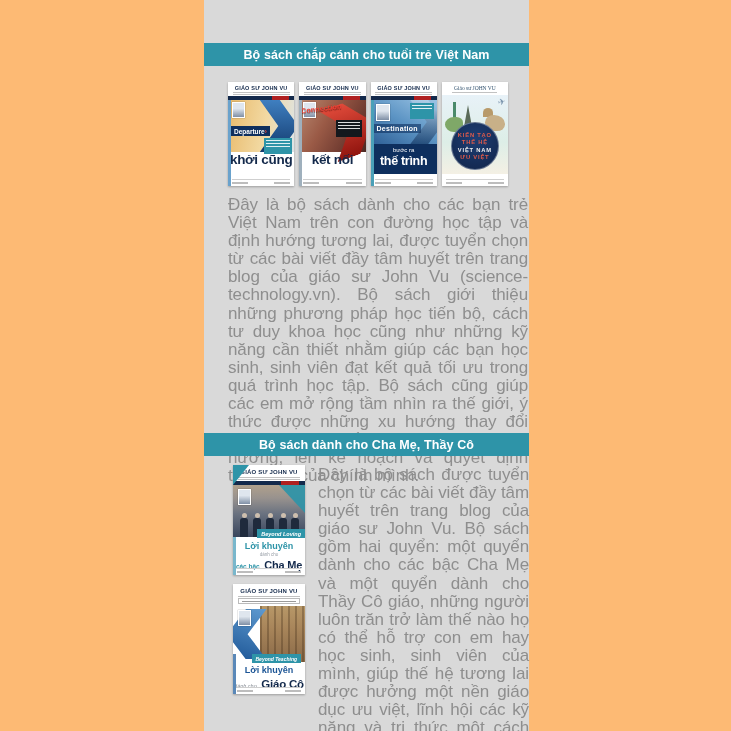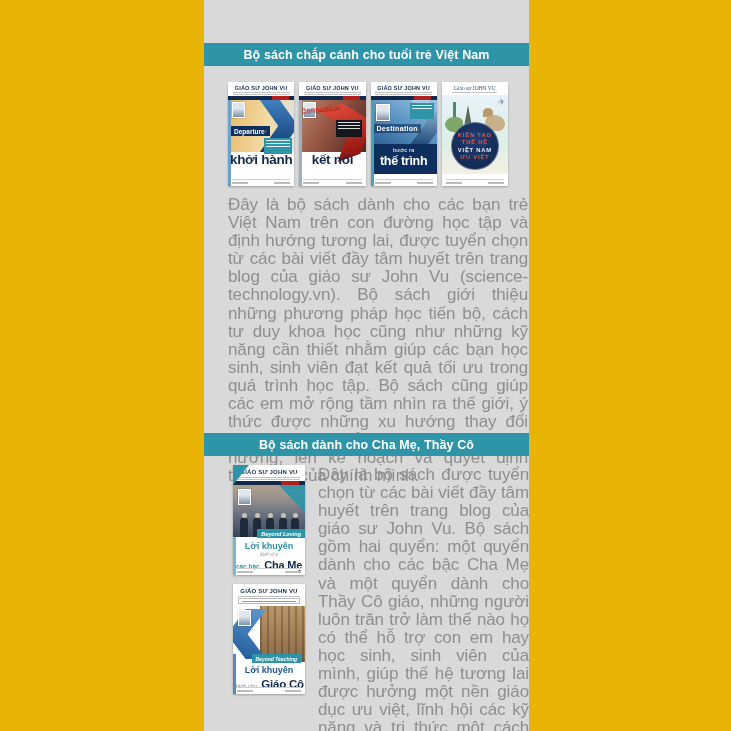--- a/index.html
+++ b/index.html
@@ -1,16 +1,16 @@
 <!DOCTYPE html>
 <html><head>
 <meta charset="utf-8">
 <style>
   html,body{margin:0;padding:0;}
-  .page{position:relative;width:731px;height:731px;background:#eab308;font-family:"Liberation Sans",sans-serif;overflow:hidden;}
+  .page{position:relative;width:731px;height:731px;background:#fdba74;font-family:"Liberation Sans",sans-serif;overflow:hidden;}
   .panel{position:absolute;left:204px;top:0;width:325px;height:731px;background:#d9d9d9;}
 
   .bar{position:absolute;left:0;width:100%;height:23px;background:#2e94a8;color:#fff;
        display:flex;align-items:center;justify-content:center;font-weight:bold;font-size:12.5px;letter-spacing:.1px;}
   .bar1{top:43px;} .bar2{top:433px;}
 
   .para{position:absolute;color:#8e8e8e;font-size:17px;line-height:18.1px;text-align:justify;letter-spacing:-.1px;}
   .para1{top:196px;left:24px;width:300px;}
   .para2{top:466px;left:114px;width:211px;}
 
@@ -125,21 +125,21 @@
         <div class="b1-art">
           <div class="b1-arrow"></div>
         </div>
         <div class="portrait" style="top:20px;left:4px;"></div>
         <div class="b1-label"><span>Departure</span><span class="arr">›</span></div>
         <div class="b1-info">
           <div class="wline"></div>
           <div class="wline"></div>
           <div class="wline"></div>
         </div>
-        <div class="cv-title">khởi hành</div>
+        <div class="cv-title">khởi cũng</div>
         <div class="cv-foot">
             <div class="mark"></div>
             <div class="mark"></div>
           </div>
         <div class="spine" style="top:18px;bottom:0;"></div>
       </div>
 
       <div class="cover">
         <div class="cv-author">GIÁO SƯ JOHN VU</div>
         <div class="fine"></div>

